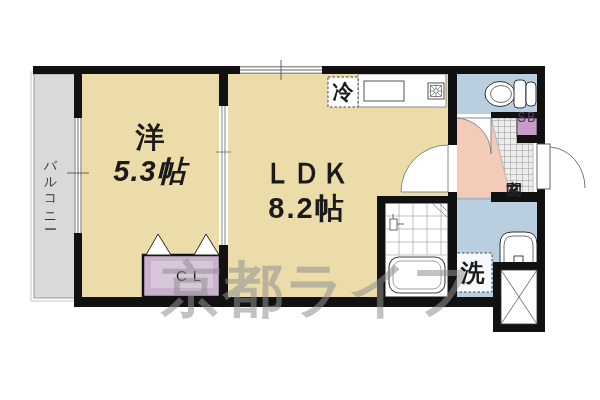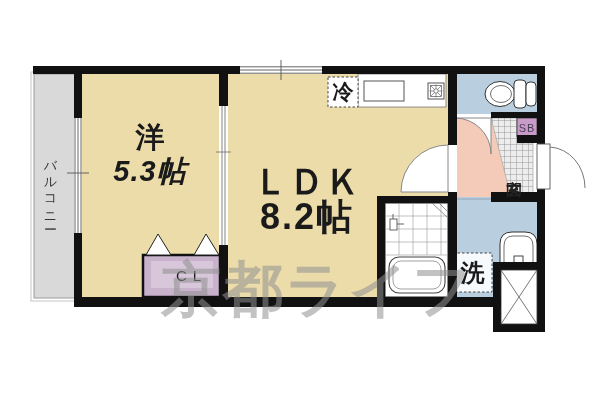--- a/index.html
+++ b/index.html
@@ -9,26 +9,26 @@
   }
   svg{position:absolute;left:0;top:0;}
   .lbl{position:absolute;color:#1a1a1a;text-align:center;pointer-events:none;}
   .lbl-balcony{
     left:31px;top:133px;width:28px;height:110px;
     writing-mode:vertical-rl;text-orientation:mixed;
     font-size:13px;letter-spacing:3px;color:#333;
   }
   .lbl-western{left:85px;top:120px;width:130px;font-size:29px;font-weight:bold;line-height:34px;}
   .lbl-western .size{letter-spacing:1px;font-style:italic;}
-  .lbl-ldk{left:237px;top:164px;width:140px;font-size:36px;font-weight:bold;line-height:35px;}
+  .lbl-ldk{left:237px;top:156px;width:140px;font-size:29px;font-weight:bold;line-height:35px;}
   .lbl-ldk .size{letter-spacing:2px;}
   .lbl-fridge{left:328px;top:77px;width:30px;height:30px;line-height:30px;font-size:21px;font-weight:bold;}
   .lbl-washer{left:453px;top:253px;width:39px;height:39px;line-height:39px;font-size:24px;font-weight:bold;}
   .lbl-closet{left:143px;top:255px;width:77px;height:42px;line-height:42px;font-size:15px;letter-spacing:6px;text-indent:6px;padding-left:7px;}
-  .lbl-shoebox{left:516px;top:119px;width:22px;height:18px;line-height:18px;font-size:11px;letter-spacing:1px;color:#4a3b55;}
+  .lbl-shoebox{left:516px;top:109px;width:22px;height:18px;line-height:18px;font-size:14px;letter-spacing:1px;color:#4a3b55;font-family:Liberation Mono, monospace;}
   .lbl-genkan{
     left:505px;top:145px;width:18px;height:50px;
     writing-mode:vertical-rl;text-orientation:mixed;
     font-size:15px;font-weight:bold;letter-spacing:2px;color:#222;
   }
   .watermark{
     left:158px;top:250px;width:320px;
     font-size:60px;font-weight:bold;letter-spacing:2px;white-space:nowrap;
     color:rgba(143,143,143,0.55);text-align:center;
   }

